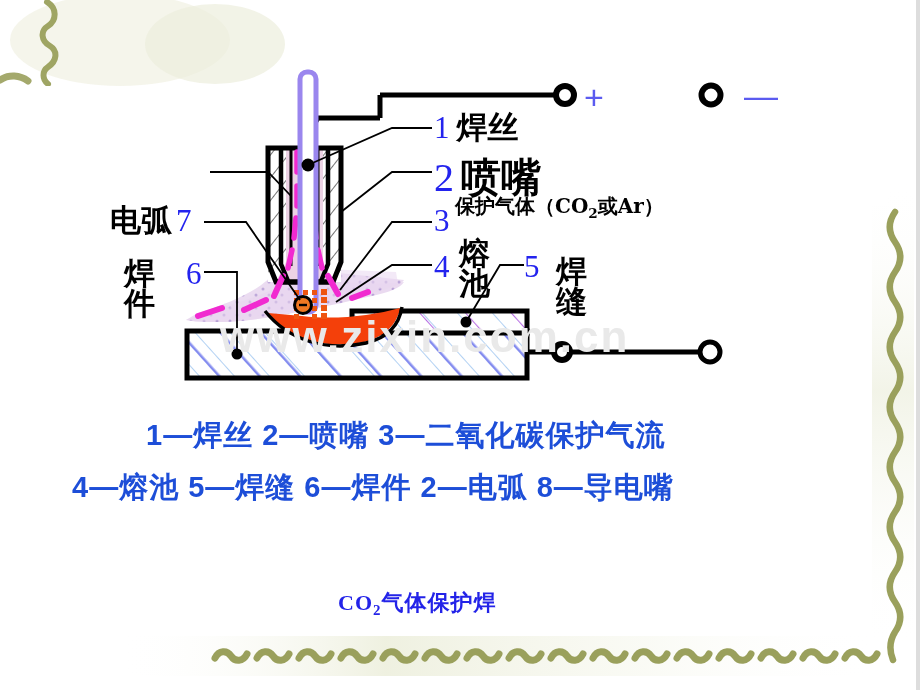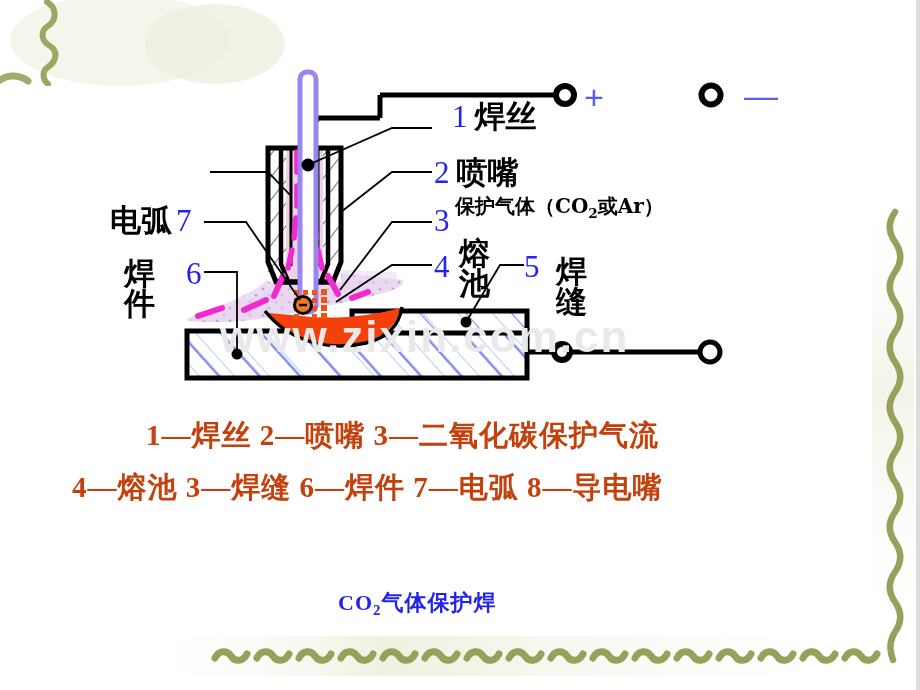--- a/index.html
+++ b/index.html
@@ -29,22 +29,22 @@
     color: #000000;
   }
   .num {
     font-family: "Liberation Serif", "DejaVu Serif", serif;
     color: #2323ee;
   }
   .vstack { display: flex; flex-direction: column; line-height: 0.98; }
 
   .legend {
     position: absolute;
-    color: #c2410c;
-    font-family: Liberation Serif, serif;
+    color: #1d4ed8;
+    font-family: Liberation Sans, sans-serif;
     font-weight: 700;
     white-space: nowrap;
   }
   .caption {
     position: absolute;
     color: #2323e8;
     font-family: Liberation Serif, serif;
     font-weight: 700;
     letter-spacing: 1px;
     white-space: nowrap;
@@ -314,25 +314,25 @@
   <div class="lbl" style="left:110px; top:205px; font-size:31px;">
     <span class="cn">电弧</span><span class="num" style="padding-left:4px;">7</span>
   </div>
 
   <div class="lbl cn vstack" style="left:124px; top:258px; font-size:31px;">
     <span>焊</span>
     <span>件</span>
   </div>
   <div class="lbl num" style="left:186px; top:258px; font-size:31px;">6</div>
 
-  <div class="lbl" style="left:434px; top:101px; font-size:31px;margin-left:18px;">
+  <div class="lbl" style="left:434px; top:112px; font-size:31px;">
     <span class="num">1</span><span class="cn" style="padding-left:7px;">焊丝</span>
   </div>
 
-  <div class="lbl" style="left:434px; top:157px; font-size:31px;">
+  <div class="lbl" style="left:434px; top:157px; font-size:40px;">
     <span class="num">2</span><span class="cn" style="padding-left:7px;">喷嘴</span>
   </div>
 
   <div class="lbl" style="left:434px; top:205px; font-size:31px;">
     <span class="num">3</span>
   </div>
   <div class="lbl cn" style="left:455px; top:196px; font-size:20px;"><span>保护气体（CO</span><sub>2</sub><span>或Ar）</span></div>
 
   <div class="lbl num" style="left:434px; top:251px; font-size:31px;">4</div>
   <div class="lbl cn vstack" style="left:459px; top:238px; font-size:31px;">
@@ -345,17 +345,17 @@
     <span>焊</span>
     <span>缝</span>
   </div>
 
   <div class="lbl" style="left:584px; top:80px; font-size:34px; color:#5b5bf0;
        font-family:'Liberation Sans', sans-serif;">+</div>
   <div class="lbl" style="left:744px; top:78px; font-size:34px; color:#5b5bf0;
        font-family:'Liberation Sans', sans-serif;">—</div>
 
   <div class="legend" style="left:146px; top:416px; font-size:29px; letter-spacing:1px;">1—焊丝  2—喷嘴  3—二氧化碳保护气流</div>
-  <div class="legend" style="left:72px; top:468px; font-size:29px; letter-spacing:1px;">4—熔池 3—焊缝 6—焊件 7—电弧 8—导电嘴</div>
+  <div class="legend" style="left:72px; top:468px; font-size:29px; letter-spacing:1px;">4—熔池 5—焊缝 6—焊件 2—电弧 8—导电嘴</div>
 
   <div class="caption" style="left:338px; top:588px; font-size:22px;"><span>CO</span><sub>2</sub><span>气体保护焊</span></div>
 
 </div>
 
 </body></html>

